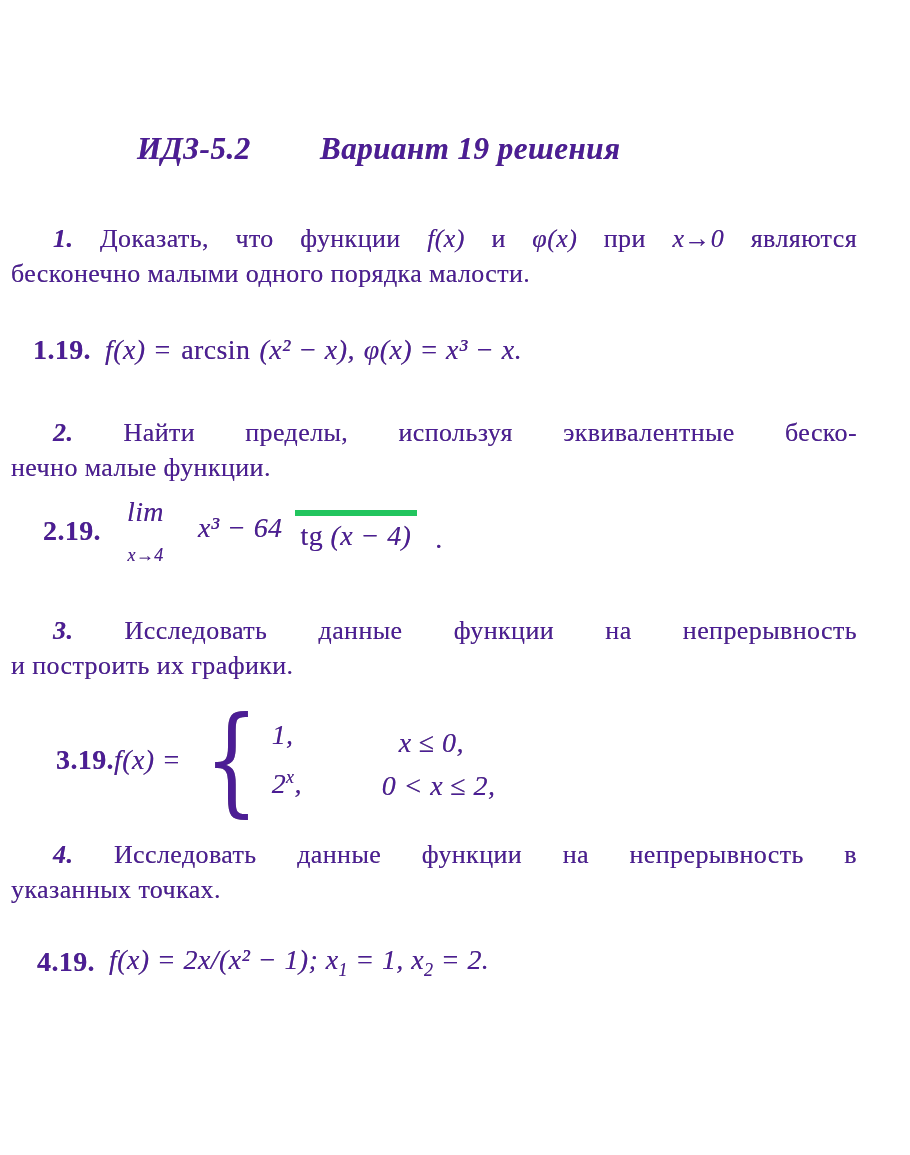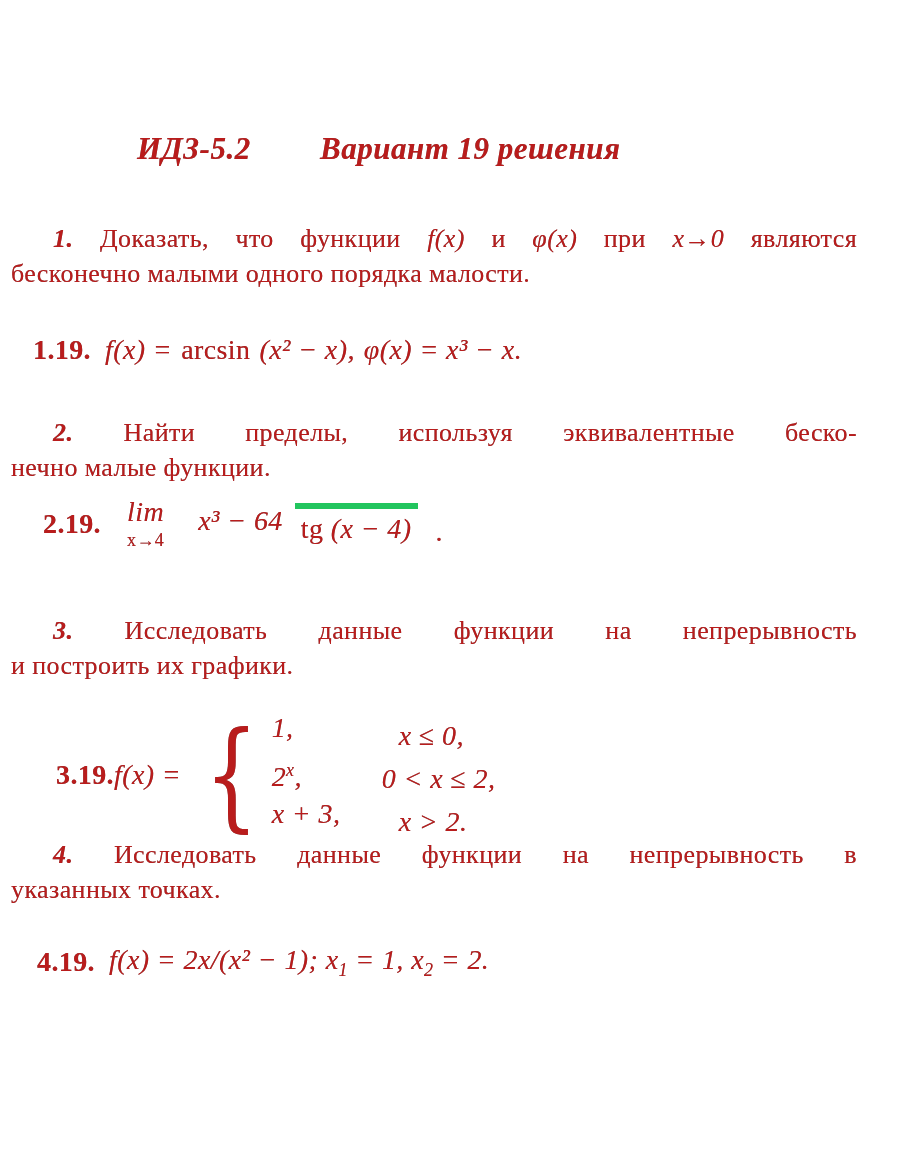--- a/index.html
+++ b/index.html
@@ -3,21 +3,21 @@
 <meta charset="utf-8">
 <style>
   html, body { margin: 0; padding: 0; }
   .page {
     position: relative;
     width: 910px;
     height: 1155px;
     background: #ffffff;
     overflow: hidden;
     font-family: "Liberation Serif", "DejaVu Serif", serif;
-    color: #b91c1c;
+    color: #4c1d95;
     text-shadow: 0 0 0.5px rgba(20,20,20,0.55);
   }
 
   
   .doc-code {
     position: absolute;
     left: 137px; top: 131px;
     font-size: 31px; font-weight: bold; font-style: italic;
     letter-spacing: 0.5px;
   }
@@ -63,21 +63,21 @@
   .f1 { top: 334px; left: 33px; }
 
   .f2 { top: 498px; left: 43px; gap: 12px; }
   .lim-block {
     display: inline-flex;
     flex-direction: column;
     align-items: center;
     margin-right: 10px;
   }
   .lim-word { line-height: 1; font-style: italic; }
-  .lim-sub  { font-size: 18px; line-height: 1; margin-top: 5px; }
+  .lim-sub  { font-size: 18px; line-height: 1; margin-top: 20px; font-style: italic; }
   .fraction {
     display: inline-flex;
     align-items: center;
   }
   .numerator   { line-height: 1.1; padding: 0 12px 5px; }
   .denominator { line-height: 1.1; border-top: 6px solid #22c55e; padding: 5px 6px 0; }
   .f2 .period  { align-self: center; margin-top: 16px; margin-left: 6px; }
 
   .f3 { top: 710px; left: 56px; }
   .f3 .plabel { margin-right: 0; }
@@ -166,24 +166,20 @@
     <span class="brace">{</span>
     <span class="pw-rows">
       <span class="pw-row">
         <span class="pw-val">1,</span>
         <span class="pw-cond cond-indent">x ≤ 0,</span>
       </span>
       <span class="pw-row">
         <span class="pw-val"><span>2</span><sup>x</sup><span>,</span></span>
         <span class="pw-cond">0 &lt; x ≤ 2,</span>
       </span>
-      <span class="pw-row">
-        <span class="pw-val">x + 3,</span>
-        <span class="pw-cond cond-indent">x &gt; 2.</span>
-      </span>
     </span>
   </div>
 
   <div class="para p4">
     <div class="line justified indent">
       <span class="tnum">4.</span>
       <span>Исследовать данные функции на непрерывность в</span>
     </div>
     <div class="line">указанных точках.</div>
   </div>

